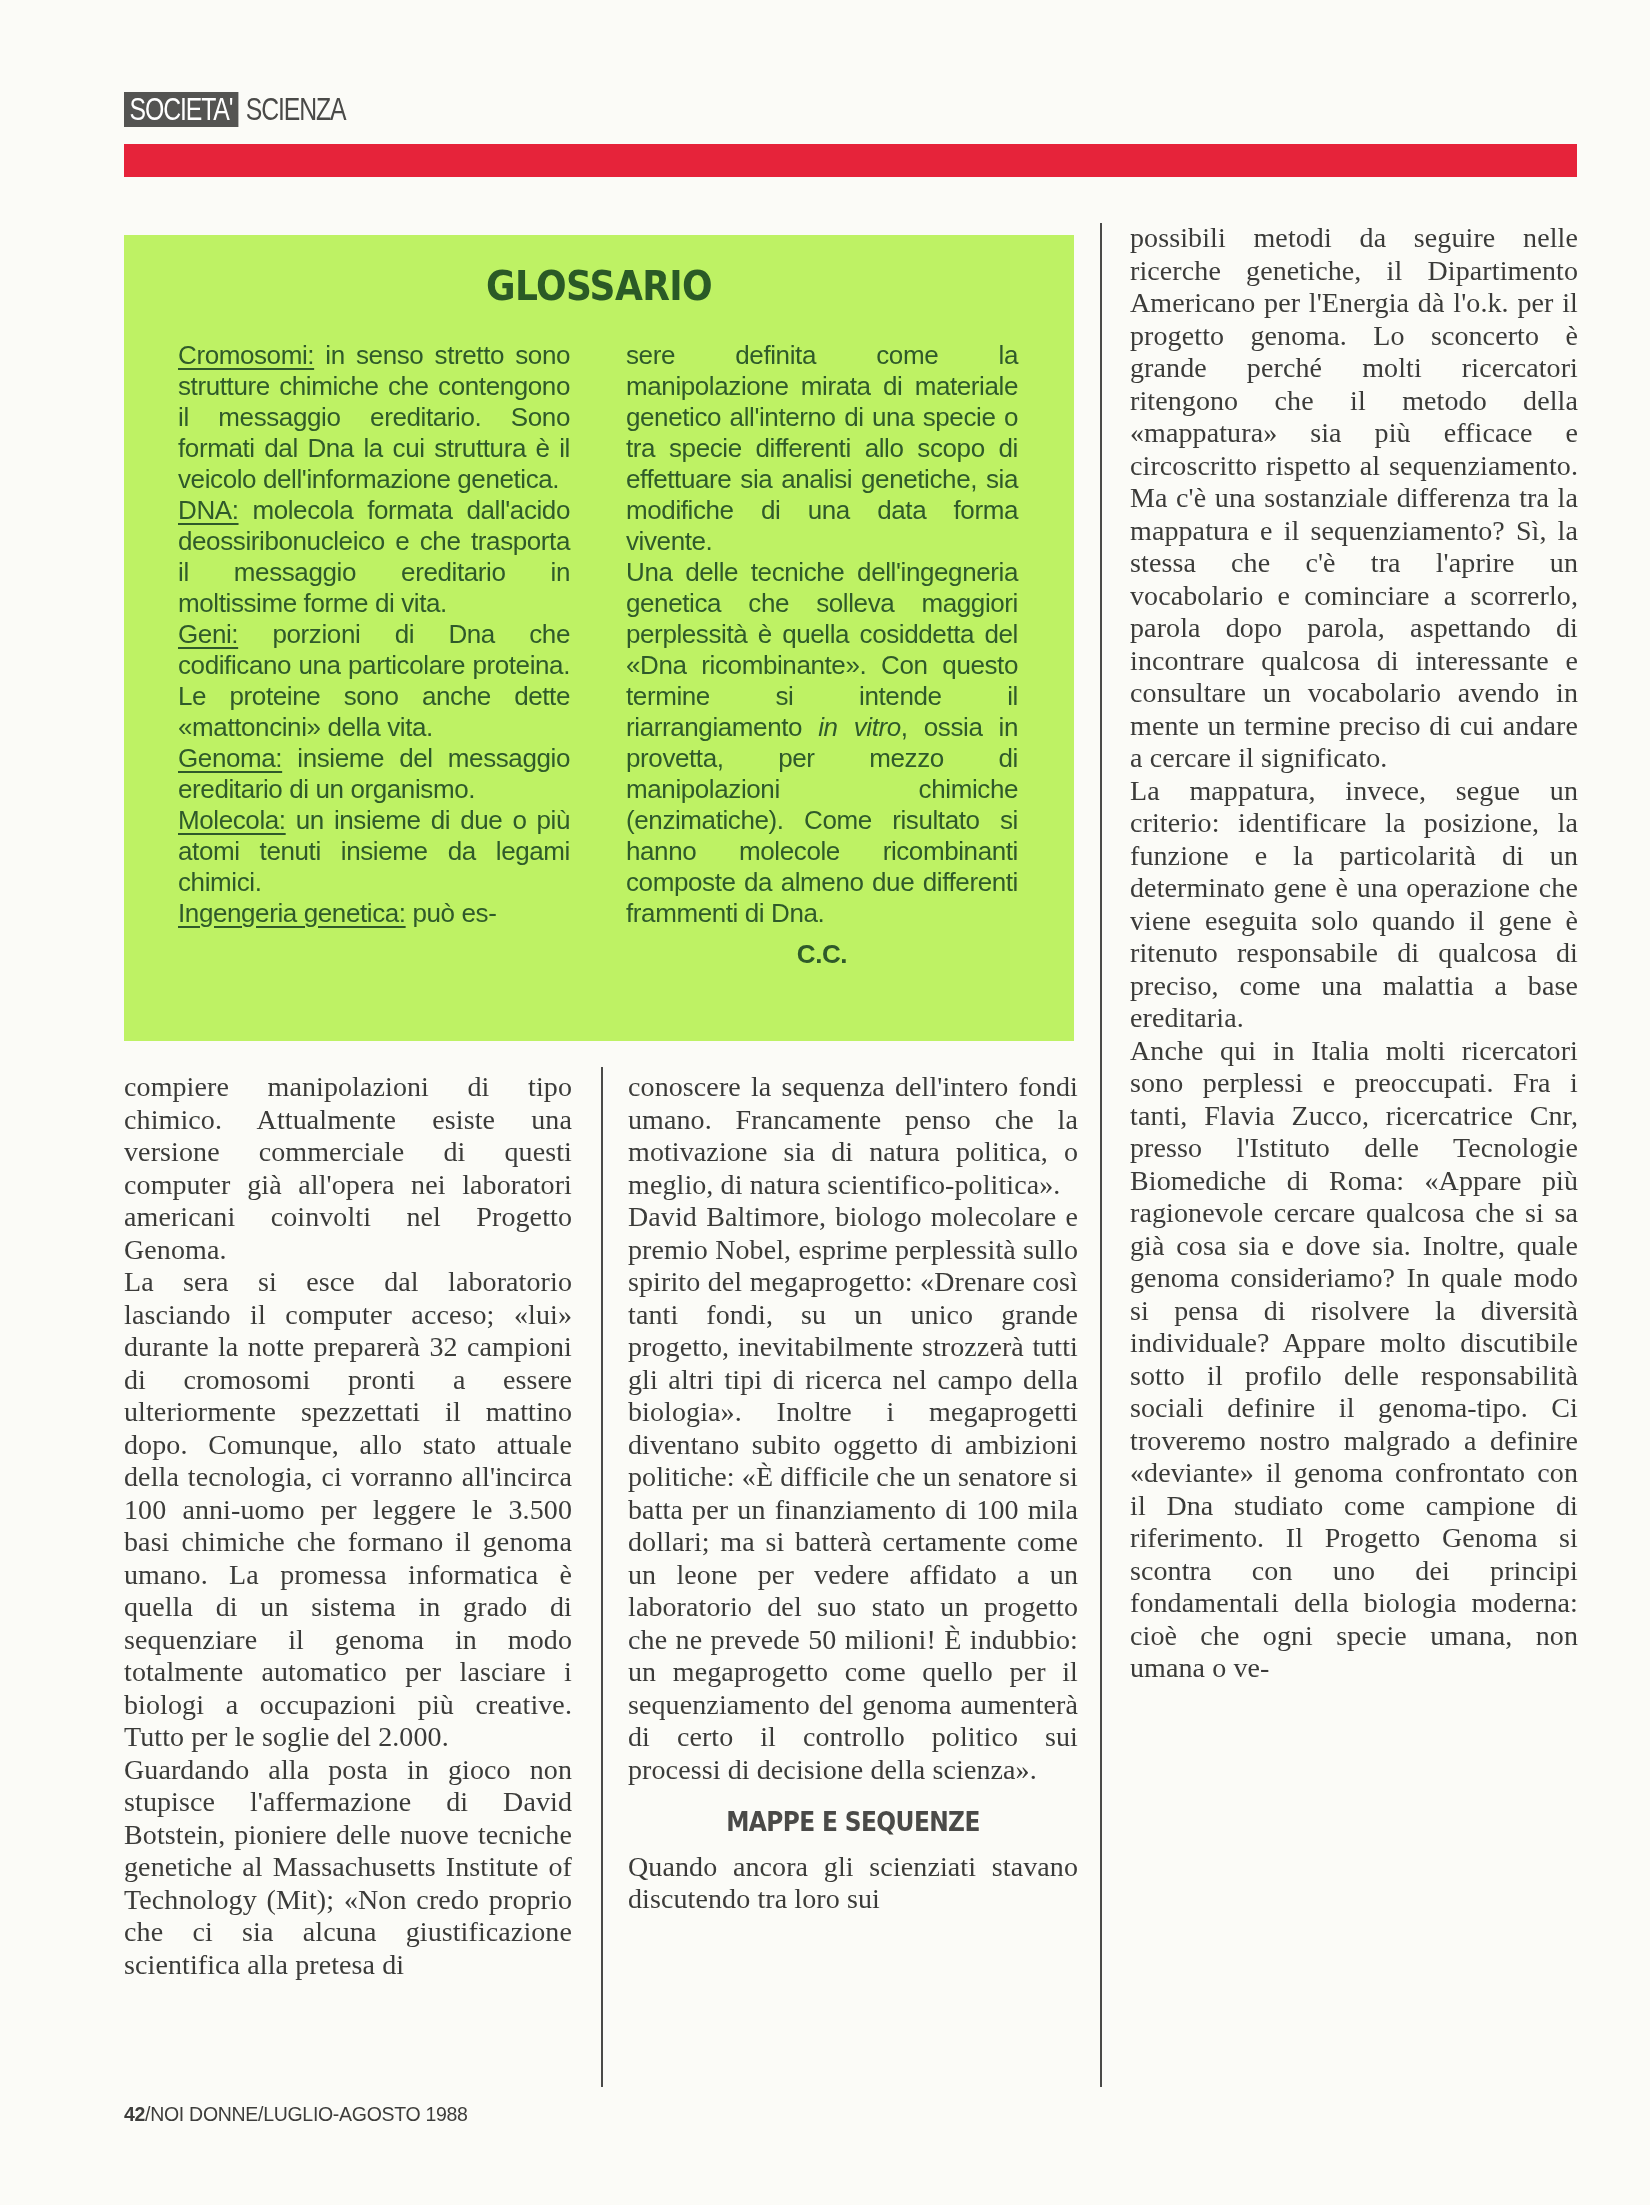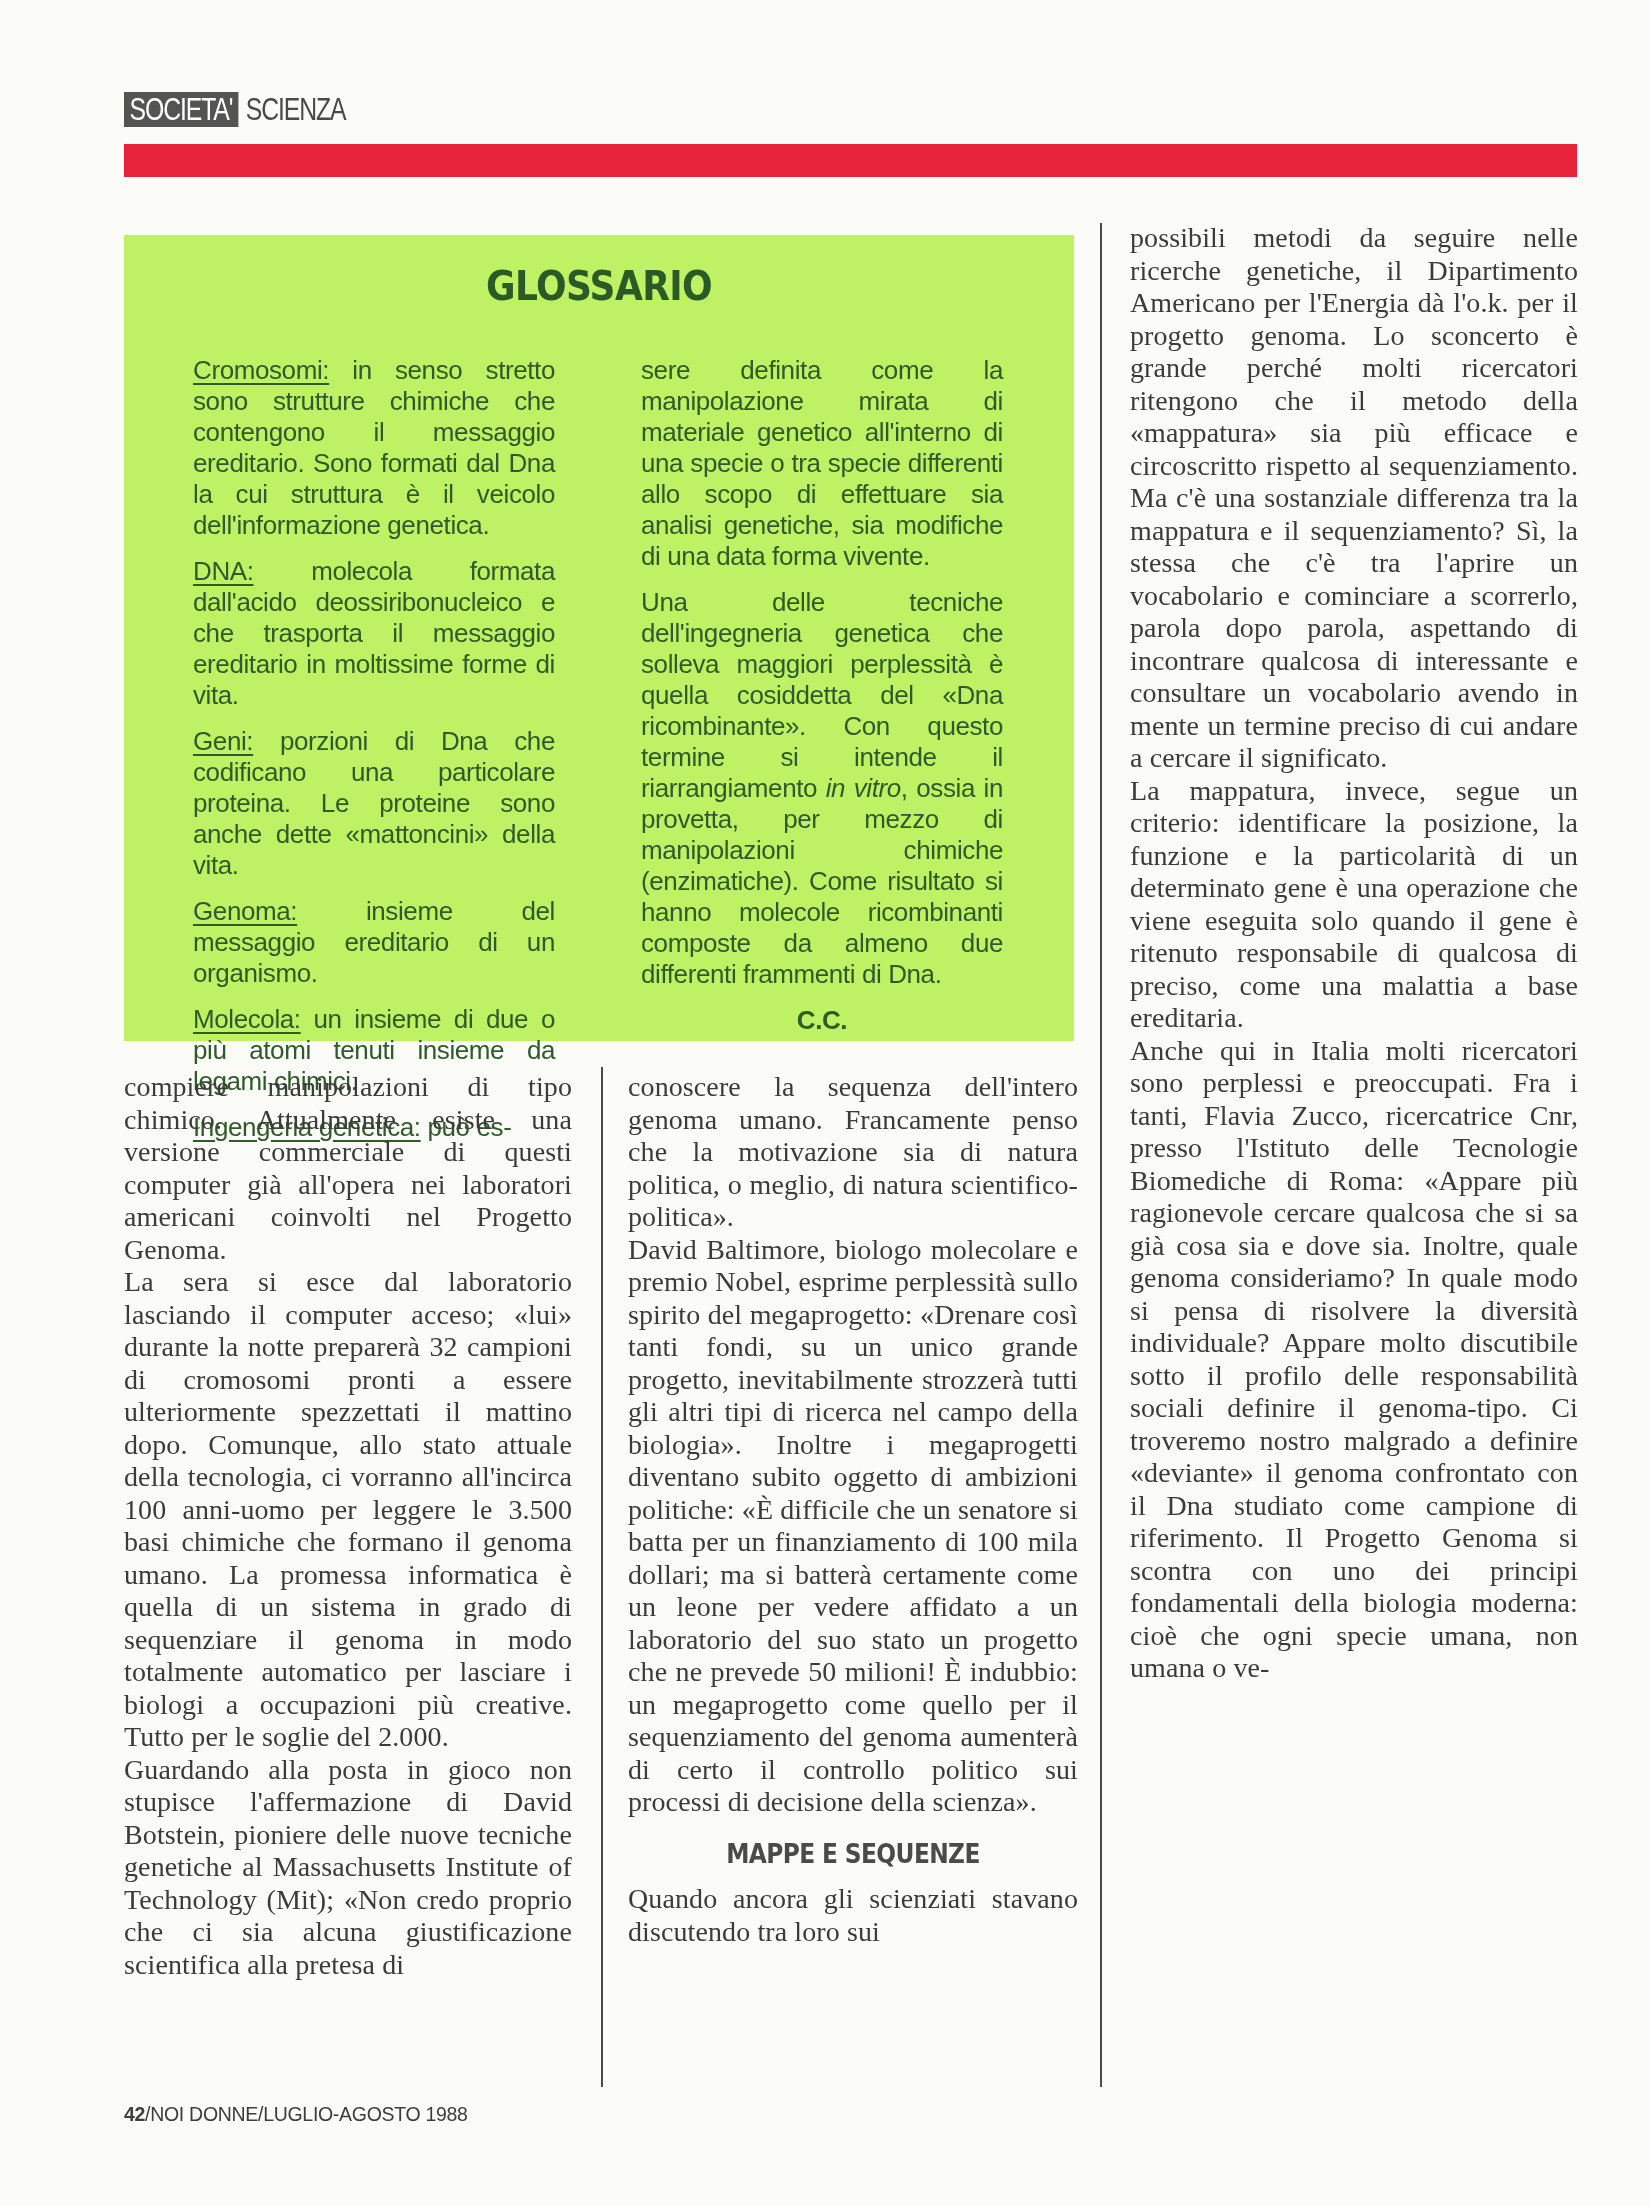--- a/index.html
+++ b/index.html
@@ -33,21 +33,21 @@
     transform: scaleX(0.9);
   }
   .gcol {
     position: absolute; top: 105px; width: 392px;
     font-family: "Liberation Sans", "DejaVu Sans", sans-serif;
     font-size: 26px; line-height: 31px; color: #2f5a2a;
     text-align: justify; letter-spacing: -0.4px;
   }
   .gcol.left { left: 54px; }
   .gcol.right { left: 502px; }
-  .gcol p { margin: 15px; }
+  .gcol p { margin: 0; }
   .term { text-decoration: underline; text-decoration-thickness: 2.1px; text-underline-offset: 4.2px; }
   .initials { text-align: center; font-weight: bold; margin-top: 9.8px !important; }
   .col {
     position: absolute; font-size: 28px; line-height: 32.5px; text-align: justify;
     color: #3b3b39; letter-spacing: 0.1px;
   }
   .col p { margin: 0; }
   .col-a { left: 124px; top: 1071px; width: 448px; }
   .col-b { left: 628px; top: 1071px; width: 450px; }
   .col-c { left: 1130px; top: 222px; width: 448px; }
@@ -96,21 +96,21 @@
 <div class="divider div-1"></div>
 <div class="divider div-2"></div>
 
 <div class="col col-a">
   <p>compiere manipolazioni di tipo chimico. Attualmente esiste una versione commerciale di questi computer già all'opera nei laboratori americani coinvolti nel Progetto Genoma.</p>
   <p>La sera si esce dal laboratorio lasciando il computer acceso; «lui» durante la notte preparerà 32 campioni di cromosomi pronti a essere ulteriormente spezzettati il mattino dopo. Comunque, allo stato attuale della tecnologia, ci vorranno all'incirca 100 anni-uomo per leggere le 3.500 basi chimiche che formano il genoma umano. La promessa informatica è quella di un sistema in grado di sequenziare il genoma in modo totalmente automatico per lasciare i biologi a occupazioni più creative. Tutto per le soglie del 2.000.</p>
   <p>Guardando alla posta in gioco non stupisce l'affermazione di David Botstein, pioniere delle nuove tecniche genetiche al Massachusetts Institute of Technology (Mit); «Non credo proprio che ci sia alcuna giustificazione scientifica alla pretesa di</p>
 </div>
 
 <div class="col col-b">
-  <p>conoscere la sequenza dell'intero genoma umano. Francamente penso che la motivazione sia di natura politica, o meglio, di natura scientifico-politica».</p>
+  <p>conoscere la sequenza dell'intero fondi umano. Francamente penso che la motivazione sia di natura politica, o meglio, di natura scientifico-politica».</p>
   <p>David Baltimore, biologo molecolare e premio Nobel, esprime perplessità sullo spirito del megaprogetto: «Drenare così tanti fondi, su un unico grande progetto, inevitabilmente strozzerà tutti gli altri tipi di ricerca nel campo della biologia». Inoltre i megaprogetti diventano subito oggetto di ambizioni politiche: «È difficile che un senatore si batta per un finanziamento di 100 mila dollari; ma si batterà certamente come un leone per vedere affidato a un laboratorio del suo stato un progetto che ne prevede 50 milioni! È indubbio: un megaprogetto come quello per il sequenziamento del genoma aumenterà di certo il controllo politico sui processi di decisione della scienza».</p>
   <p class="subhead">MAPPE E SEQUENZE</p>
   <p>Quando ancora gli scienziati stavano discutendo tra loro sui</p>
 </div>
 
 <div class="col col-c">
   <p>possibili metodi da seguire nelle ricerche genetiche, il Dipartimento Americano per l'Energia dà l'o.k. per il progetto genoma. Lo sconcerto è grande perché molti ricercatori ritengono che il metodo della «mappatura» sia più efficace e circoscritto rispetto al sequenziamento. Ma c'è una sostanziale differenza tra la mappatura e il sequenziamento? Sì, la stessa che c'è tra l'aprire un vocabolario e cominciare a scorrerlo, parola dopo parola, aspettando di incontrare qualcosa di interessante e consultare un vocabolario avendo in mente un termine preciso di cui andare a cercare il significato.</p>
   <p>La mappatura, invece, segue un criterio: identificare la posizione, la funzione e la particolarità di un determinato gene è una operazione che viene eseguita solo quando il gene è ritenuto responsabile di qualcosa di preciso, come una malattia a base ereditaria.</p>
   <p>Anche qui in Italia molti ricercatori sono perplessi e preoccupati. Fra i tanti, Flavia Zucco, ricercatrice Cnr, presso l'Istituto delle Tecnologie Biomediche di Roma: «Appare più ragionevole cercare qualcosa che si sa già cosa sia e dove sia. Inoltre, quale genoma consideriamo? In quale modo si pensa di risolvere la diversità individuale? Appare molto discutibile sotto il profilo delle responsabilità sociali definire il genoma-tipo. Ci troveremo nostro malgrado a definire «deviante» il genoma confrontato con il Dna studiato come campione di riferimento. Il Progetto Genoma si scontra con uno dei principi fondamentali della biologia moderna: cioè che ogni specie umana, non umana o ve-</p>
 </div>

